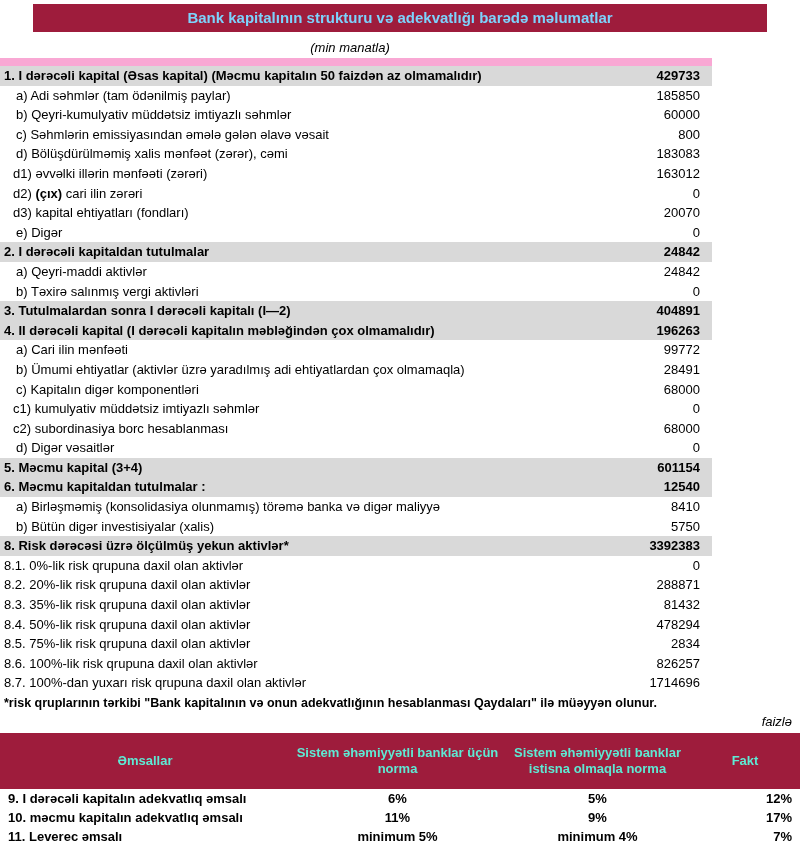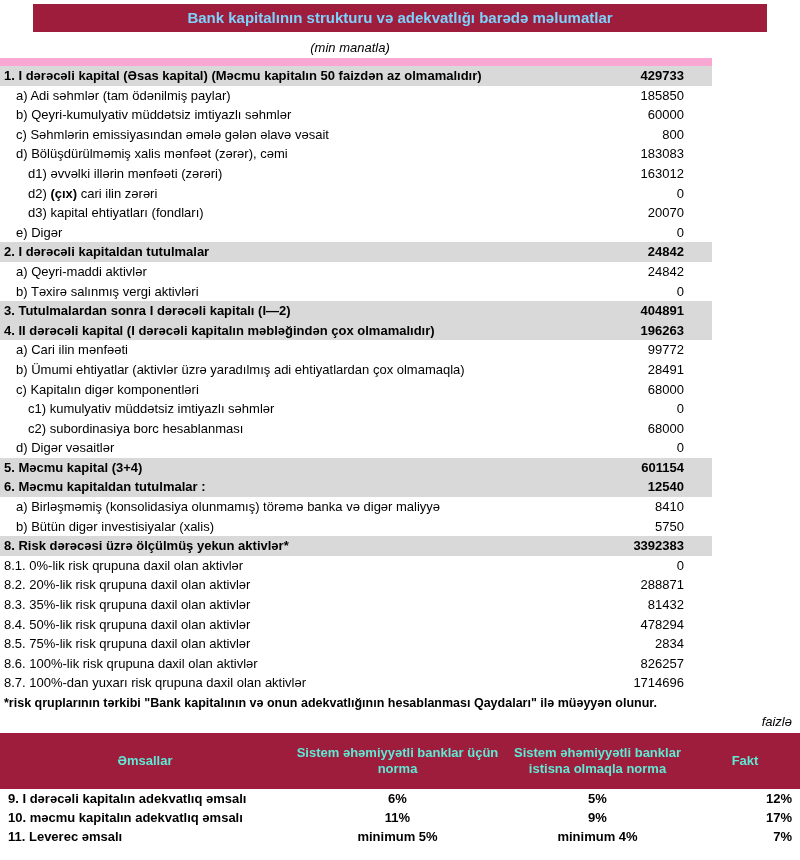--- a/index.html
+++ b/index.html
@@ -38,24 +38,24 @@
     display:flex;
     align-items:center;
     height:19.6px;
     line-height:19.6px;
   }
   .crow.section{
     background:var(--rowgray);
     font-weight:bold;
   }
   .clabel{flex:1;white-space:nowrap;overflow:hidden;}
-  .cvalue{white-space:nowrap;padding-right:28px;text-align:right;}
+  .cvalue{white-space:nowrap;padding-right:12px;text-align:right;}
   .ind0 .clabel{padding-left:4px;}
   .ind1 .clabel{padding-left:16px;}
-  .ind2 .clabel{padding-left:28px;}
+  .ind2 .clabel{padding-left:13px;}
   .footnote{
     font-weight:bold;
     font-size:12.5px;
     padding:3px 0 0 4px;
   }
   .percent-note{
     text-align:right;
     font-style:italic;
     margin:4px 8px 4px 0;
     font-size:13px;

